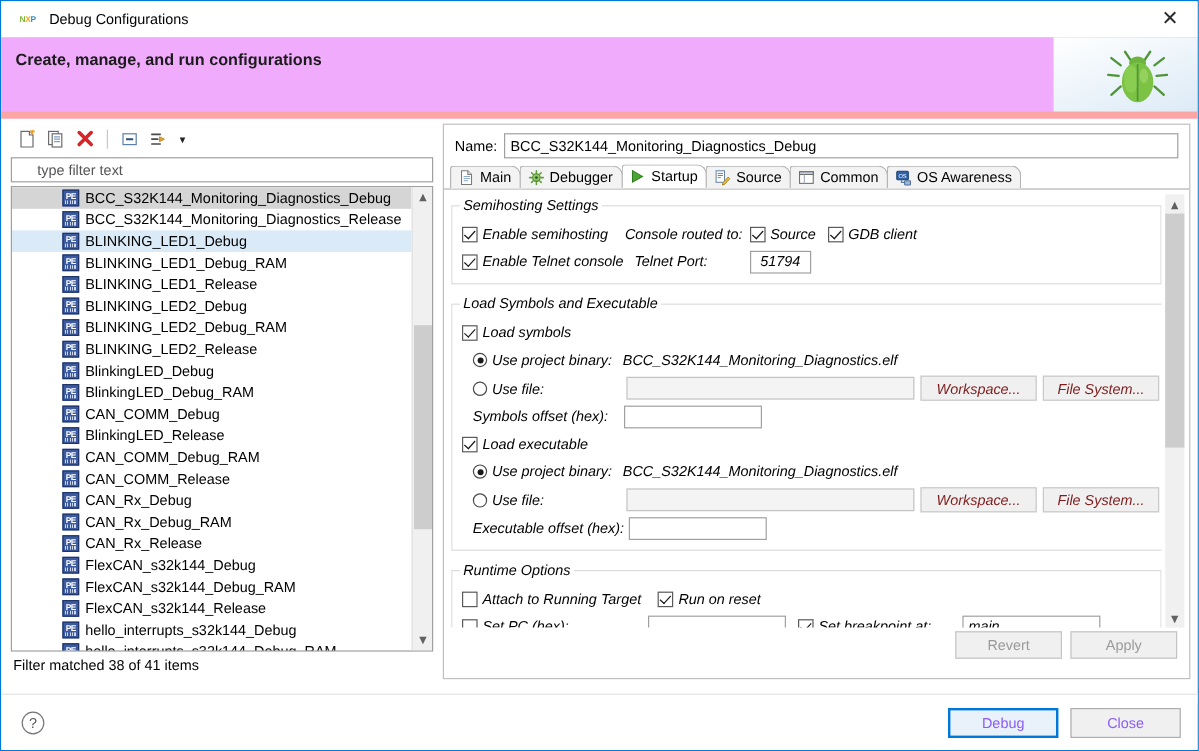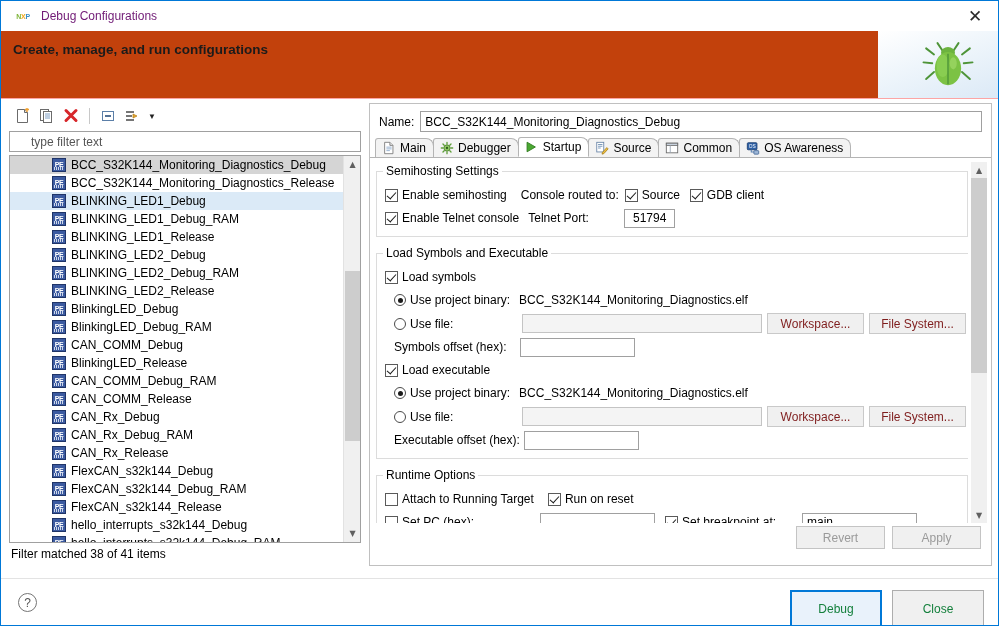--- a/index.html
+++ b/index.html
@@ -30,35 +30,35 @@
   .nxp-logo {
     margin-left: 13px; margin-right: 9px;
     width: 18px; height: 11px;
     display: flex; align-items: center; justify-content: center;
     font-size: 7px; font-weight: bold;
     letter-spacing: -0.3px;
   }
   .nxp-logo .n { color: #7fb539; }
   .nxp-logo .x { color: #f0a81e; }
   .nxp-logo .p { color: #3a8fc8; }
-  .title-text { font-size: 12px; color: #701a75; }
+  .title-text { font-size: 12px; color: #000000; }
   .close-x {
     position: absolute; right: 0; top: 0;
     width: 46px; height: 30px;
     display: flex; align-items: center; justify-content: center;
     font-size: 17px; color: #2b2b2b; font-family: "DejaVu Sans", sans-serif;
     cursor: default;
   }
 
   
   .headerband {
     position: relative;
     height: 68px;
-    background: #c2410c;
-    border-bottom: 1px solid #fca5a5;
+    background: #f0abfc;
+    border-bottom: 6px solid #fca5a5;
     overflow: hidden;
     text-decoration: underline;
   }
   .header-title {
     position: absolute; left: 12px; top: 11px;
     font-size: 13.5px; font-weight: bold; color: #1b1b1b;
   }
   .header-art {
     position: absolute; right: 0; top: 0;
     width: 120px; height: 68px;
@@ -251,20 +251,21 @@
   .panel-vscroll .thumb {
     position: absolute; left: 0; width: 16px;
     background: #cdcdcd;
   }
 
   fieldset.group {
     border: 1px solid #dcdcdc;
     border-radius: 0;
     margin: 0 0 9px 0;
     padding: 4px 8px 8px 8px;
+    font-style: italic;
   }
   fieldset.group > legend {
     font-size: 12px;
     padding: 0 3px;
     margin-left: -2px;
   }
   .row { display: flex; align-items: center; min-height: 20px; margin-top: 3px; }
 
   .cb {
     width: 13px; height: 13px;
@@ -352,26 +353,26 @@
     border: 1.3px solid #757575;
     border-radius: 50%;
     display: flex; align-items: center; justify-content: center;
     font-size: 12px; color: #555;
   }
   .footer-btns {
     position: absolute; right: 14px; top: 11px;
     display: flex; gap: 10px;
   }
   .fbtn {
-    width: 92px; height: 37px;
+    width: 92px; height: 25px;
     border: 1px solid #adadad;
     background: #f0f0f0;
     font-size: 12px;
     display: flex; align-items: center; justify-content: center;
-    color: #15803d;
+    color: #8b5cf6;
     cursor: default;
   }
   .fbtn.default {
     border: 2px solid #0078d7;
     background: #e9f2fb;
   }
 </style>
 </head>
 <body>
 

